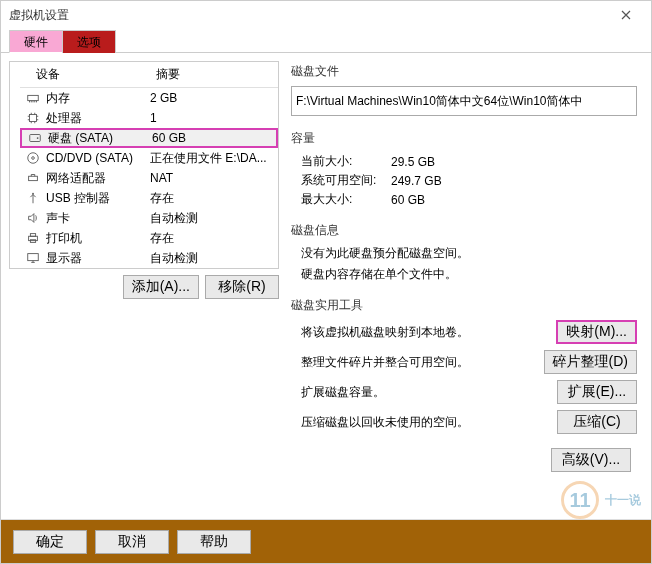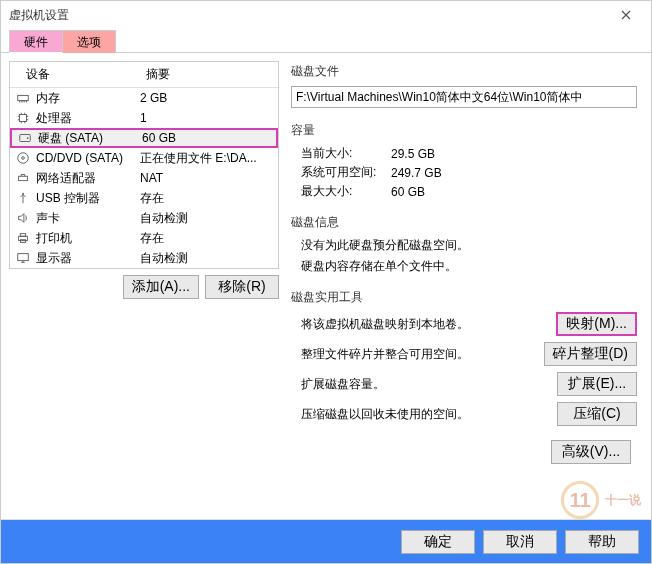--- a/index.html
+++ b/index.html
@@ -5,49 +5,49 @@
 * { box-sizing: border-box; margin: 0; padding: 0; font-family: "Microsoft YaHei", "SimSun", sans-serif; font-size: 12px; }
 body { background: #fff; width: 652px; height: 564px; position: relative; }
 .window { width: 652px; height: 564px; border: 1px solid #ccc; background: #fff; position: relative; }
 .titlebar { height: 28px; display: flex; align-items: center; justify-content: space-between; padding: 0 8px; }
 .titlebar .title { color: #333; }
 .close { width: 34px; height: 22px; display: flex; align-items: center; justify-content: center; cursor: pointer; }
 .close svg { width: 10px; height: 10px; }
 .tabs { display: flex; border-bottom: 1px solid #ccc; padding-left: 8px; height: 24px; }
 .tab { padding: 3px 14px; border: 1px solid #ccc; border-bottom: none; background: #fff; margin-right: -1px; cursor: pointer; position: relative; top: 1px; }
 .tab.active { background: #f9a8d4; border-bottom: 1px solid #fff; }
-.tab.inactive { background: #fca5a5; }
+.tab.inactive { background: #b91c1c; }
 .body { display: flex; padding: 8px; gap: 10px; height: 456px; }
-.left-panel { width: 270px; border: 1px solid #ccc; display: flex; flex-direction: column; }
+.left-panel { width: 270px; border: 1px solid #ccc; display: flex; flex-direction: column; padding-left: 10px; }
 .left-header { display: flex; border-bottom: 1px solid #e0e0e0; }
 .left-header .col1 { width: 130px; padding: 4px 16px; }
 .left-header .col2 { flex: 1; padding: 4px 6px; }
 .device-list { flex: 1; overflow: hidden; }
 .device-row { display: flex; align-items: center; height: 20px; cursor: pointer; }
 .device-row .iconcell { width: 26px; display: flex; justify-content: center; }
 .device-row .namecell { width: 104px; white-space: nowrap; overflow: hidden; }
 .device-row .valcell { flex: 1; white-space: nowrap; overflow: hidden; text-overflow: ellipsis; }
 .device-row.selected { background: #f0f0f0; }
 .highlight-box { border: 2px solid #d63fb3; padding: 0; }
 .left-buttons { display: flex; gap: 6px; justify-content: flex-end; padding: 6px 4px 4px 4px; margin: 0 -4px -4px 0; }
 .btn { min-width: 74px; height: 24px; border: 1px solid #aaa; background: #e9e9e9; cursor: pointer; font-size: 14px; padding: 0 8px; }
 .btn.big { min-width: 80px; }
 .btn.hl { border: 2px solid #d63fb3; }
 .right-panel { flex: 1; padding: 2px 6px 2px 2px; overflow: hidden; }
 .group { margin-bottom: 14px; }
 .group-title { color: #333; margin-bottom: 6px; }
 .group .kv { display: flex; align-items: center; margin: 2px 0 2px 10px; }
 .group .kv .k { width: 90px; }
-.disk-path { width: 100%; height: 22px; border: 1px solid #aaa; padding: 2px 4px; background: #fff; }
+.disk-path { width: 100%; height: 30px; border: 1px solid #aaa; padding: 2px 4px; background: #fff; }
 .tool-row { display: flex; align-items: center; justify-content: space-between; margin: 6px 0 6px 10px; }
 .tool-row .desc { flex: 1; }
 .adv-row { display: flex; justify-content: flex-end; margin-top: 10px; padding-right: 6px; align-items: center; }
-.footer { position: absolute; bottom: 0; left: 0; right: 0; height: 44px; border-top: 1px solid #ddd; background: #3b82f6; display: flex; justify-content: flex-end; align-items: center; gap: 8px; padding: 0 12px; }
+.footer { position: absolute; bottom: 0; left: 0; right: 0; height: 44px; border-top: 1px solid #ddd; background: #a16207; display: flex; justify-content: flex-start; align-items: center; gap: 8px; padding: 0 12px; }
 .icon-svg { width: 14px; height: 14px; display: block; }
-.watermark { position: absolute; right: 10px; bottom: 44px; opacity: 0.35; pointer-events: none; font-size: 40px; color: #c2410c; font-weight: bold; display: flex; align-items: center; gap: 6px; }
+.watermark { position: absolute; right: 10px; bottom: 44px; opacity: 0.35; pointer-events: none; font-size: 40px; color: #0369a1; font-weight: bold; display: flex; align-items: center; gap: 6px; }
 .watermark .circ { width: 38px; height: 38px; border: 3px solid #e88b2a; border-radius: 50%; display: flex; align-items: center; justify-content: center; font-size: 20px; }
 </style>
 </head>
 <body>
 
 <div class="window">
   <div class="titlebar">
     <span class="title">虚拟机设置</span>
     <div class="close">
       <svg viewBox="0 0 10 10">

